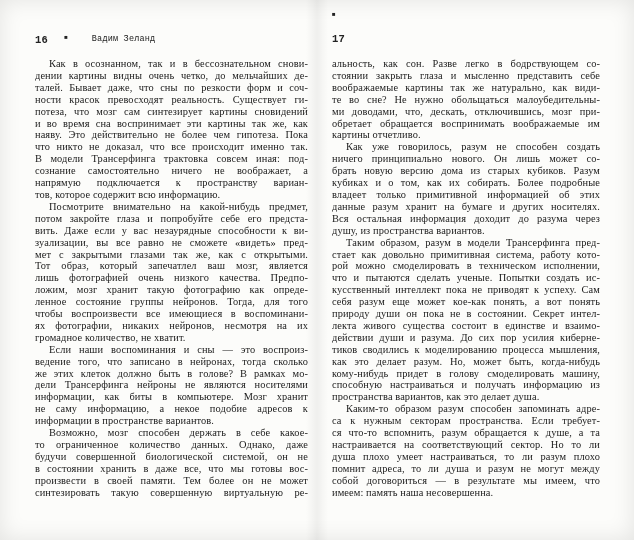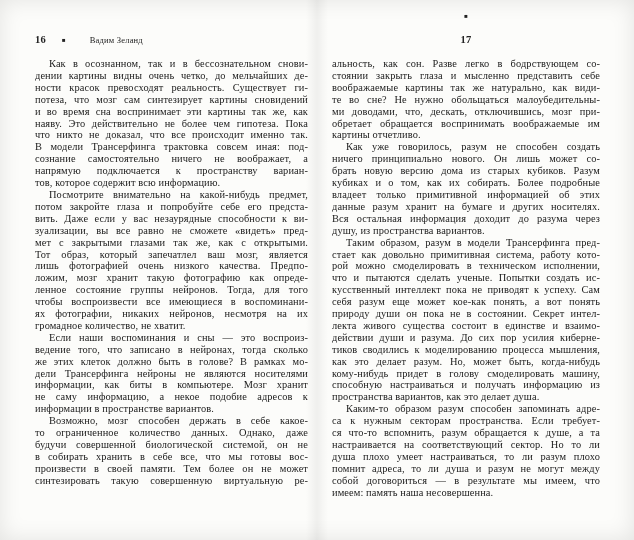--- a/index.html
+++ b/index.html
@@ -18,22 +18,22 @@
   }
   .spine{
     position:absolute;left:306px;top:0;width:22px;height:100%;
     background:linear-gradient(90deg, rgba(0,0,0,0) 0%, rgba(0,0,0,0.05) 50%, rgba(0,0,0,0) 100%);
     pointer-events:none;
   }
   .page{position:absolute;top:34px;}
   .page.left{left:35px;width:273px;}
   .page.right{left:332px;width:268px;}
   .running-head{
-    display:flex;align-items:center;gap:16px;
-    font-family:Liberation Serif, serif;
+    display:flex;align-items:flex-start;gap:16px;
+    font-family:Liberation Mono, monospace;
     font-size:8.5px;color:#222;height:11px;
   }
   .running-head.right{justify-content:flex-end;flex-direction:column;}
   .pagenum{font-weight:bold;font-size:10.5px;letter-spacing:0.3px;}
   .sq{font-size:6px;line-height:1;position:relative;top:0.5px;}
   .rh-title{letter-spacing:0.2px;margin-left:8px;}
   .body{margin-top:13px;}
   .text-line{
     font-size:10.4px;
     line-height:11.9px;
@@ -56,20 +56,21 @@
 
   <section class="page left">
     <header class="running-head">
       <span class="pagenum">16</span>
       <span class="sq">■</span>
       <span class="rh-title">Вадим Зеланд</span>
     </header>
     <div class="body">
         <div class="text-line indent"><span>Как в осознанном, так и в бессознательном снови-</span></div>
         <div class="text-line"><span>дении картины видны очень четко, до мельчайших де-</span></div>
+        <div class="text-line"><span>талей. Бывает даже, что сны по резкости форм и соч-</span></div>
         <div class="text-line"><span>ности красок превосходят реальность. Существует ги-</span></div>
         <div class="text-line"><span>потеза, что мозг сам синтезирует картины сновидений</span></div>
         <div class="text-line"><span>и во время сна воспринимает эти картины так же, как</span></div>
         <div class="text-line"><span>наяву. Это действительно не более чем гипотеза. Пока</span></div>
         <div class="text-line"><span>что никто не доказал, что все происходит именно так.</span></div>
         <div class="text-line"><span>В модели Трансерфинга трактовка совсем иная: </span><span class="em">под-</span></div>
         <div class="text-line"><span class="em">сознание самостоятельно ничего не воображает, а</span></div>
         <div class="text-line"><span class="em">напрямую подключается к пространству вариан-</span></div>
         <div class="text-line para-end"><span class="em">тов, которое содержит всю информацию.</span></div>
         <div class="text-line indent"><span>Посмотрите внимательно на какой-нибудь предмет,</span></div>
@@ -87,21 +88,21 @@
         <div class="text-line indent"><span>Если наши воспоминания и сны — это воспроиз-</span></div>
         <div class="text-line"><span>ведение того, что записано в нейронах, тогда сколько</span></div>
         <div class="text-line"><span>же этих клеток должно быть в голове? В рамках мо-</span></div>
         <div class="text-line"><span>дели Трансерфинга нейроны не являются носителями</span></div>
         <div class="text-line"><span>информации, как биты в компьютере. </span><span class="em">Мозг хранит</span></div>
         <div class="text-line"><span class="em">не саму информацию, а некое подобие адресов к</span></div>
         <div class="text-line para-end"><span class="em">информации в пространстве вариантов.</span></div>
         <div class="text-line indent"><span>Возможно, мозг способен держать в себе какое-</span></div>
         <div class="text-line"><span>то ограниченное количество данных. Однако, даже</span></div>
         <div class="text-line"><span>будучи совершенной биологической системой, он не</span></div>
-        <div class="text-line"><span>в собирать хранить в себе все, что мы готовы вос-</span></div>
+        <div class="text-line"><span>в состоянии хранить в даже все, что мы готовы вос-</span></div>
         <div class="text-line"><span>произвести в своей памяти. Тем более он не может</span></div>
         <div class="text-line"><span>синтезировать такую совершенную виртуальную ре-</span></div>
       </div>
   </section>
 
   <section class="page right">
     <header class="running-head right">
       <span class="rh-title">Глава I. Намерение</span>
       <span class="sq">■</span>
       <span class="pagenum">17</span>

